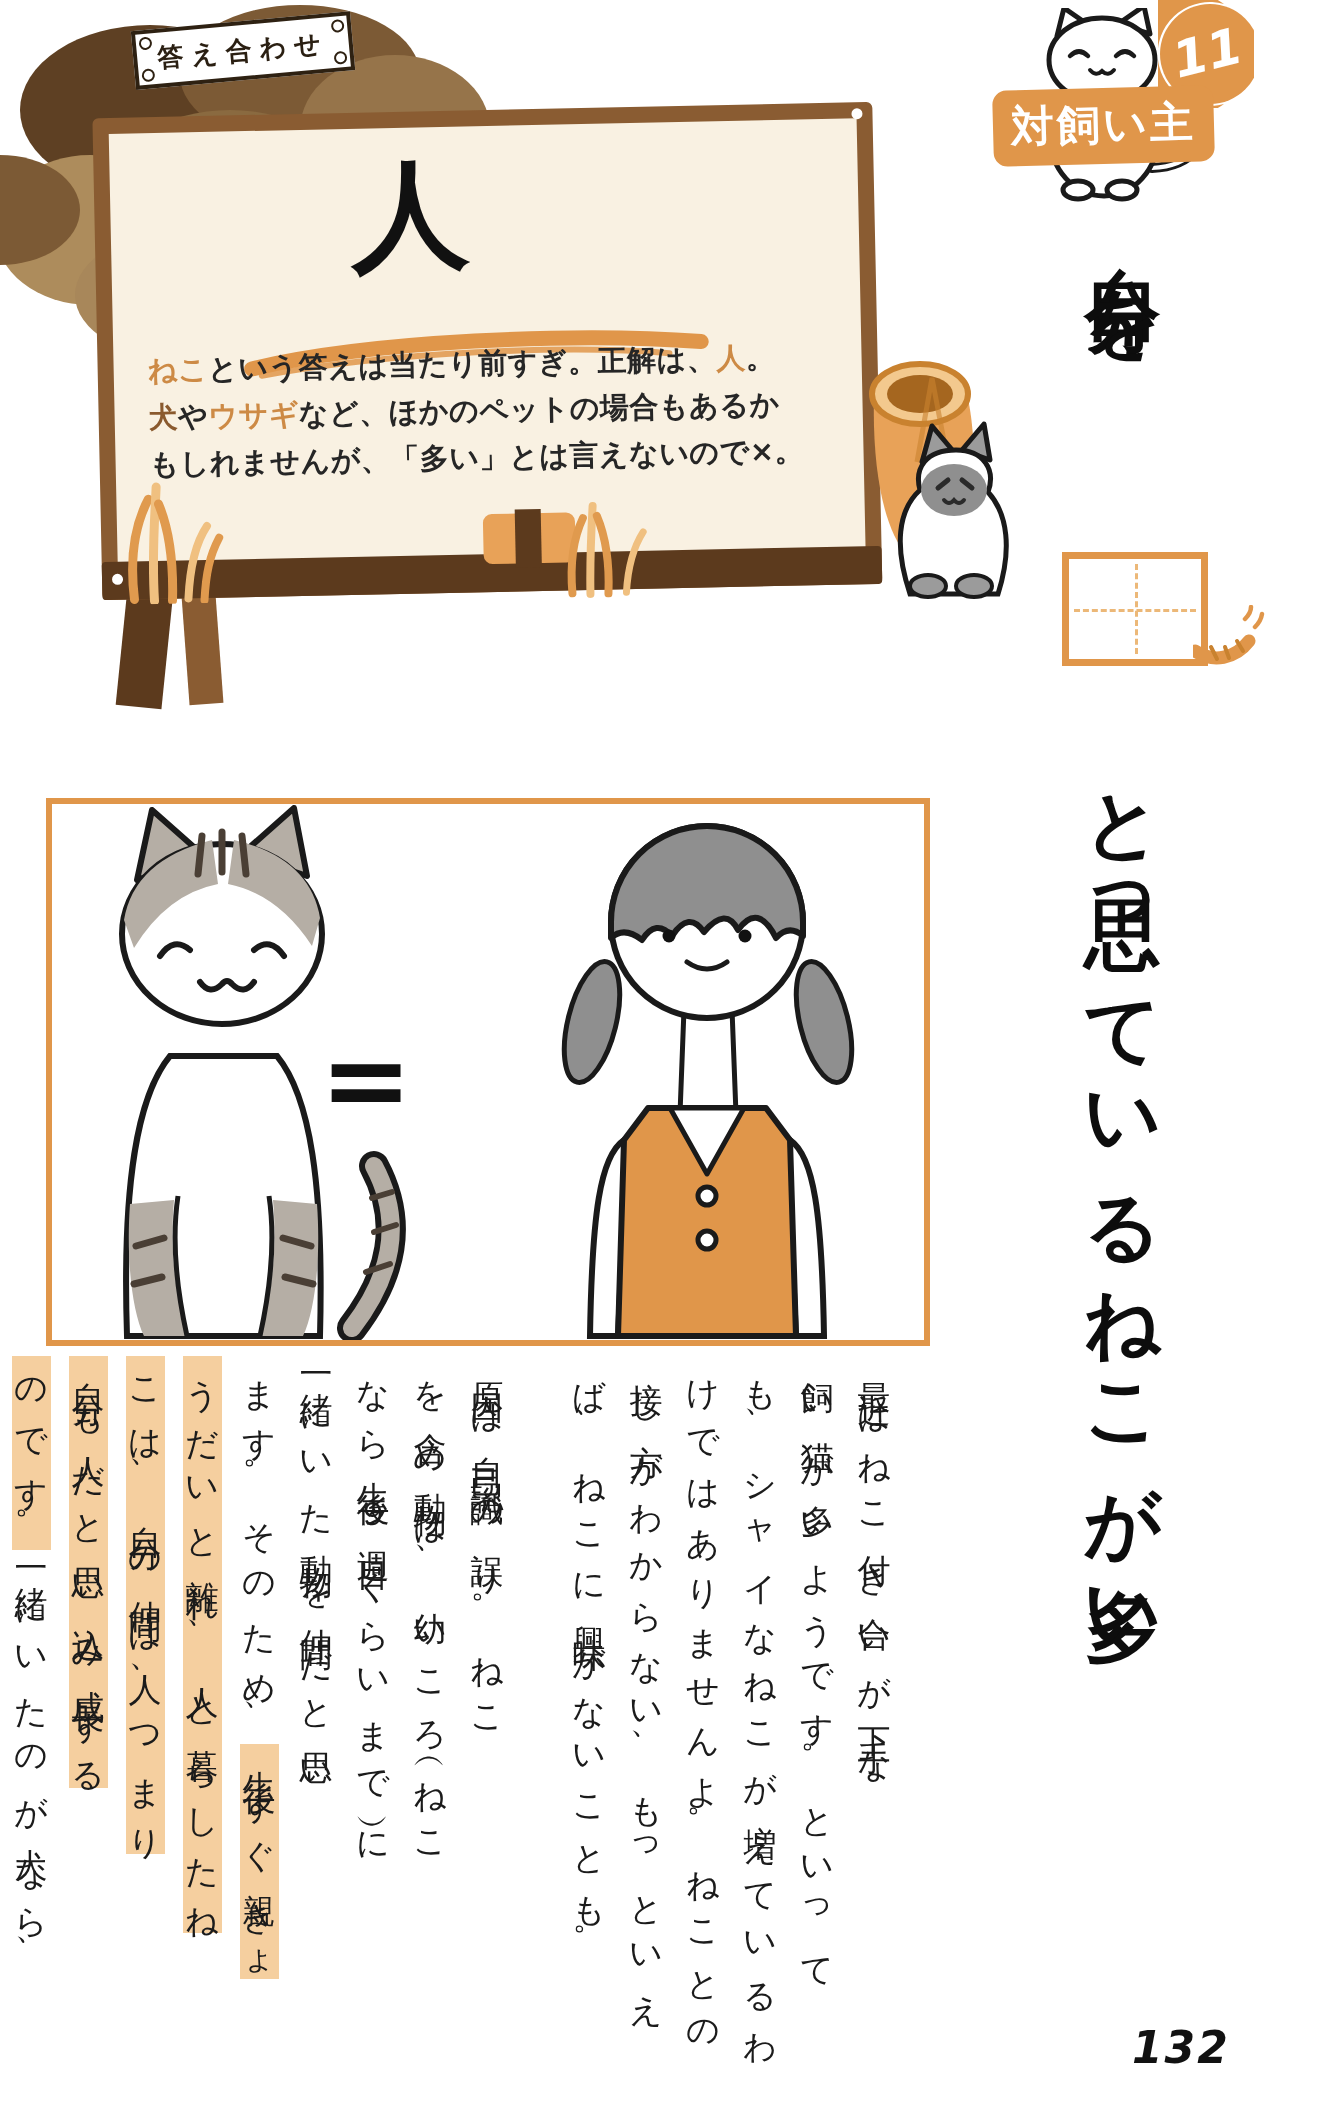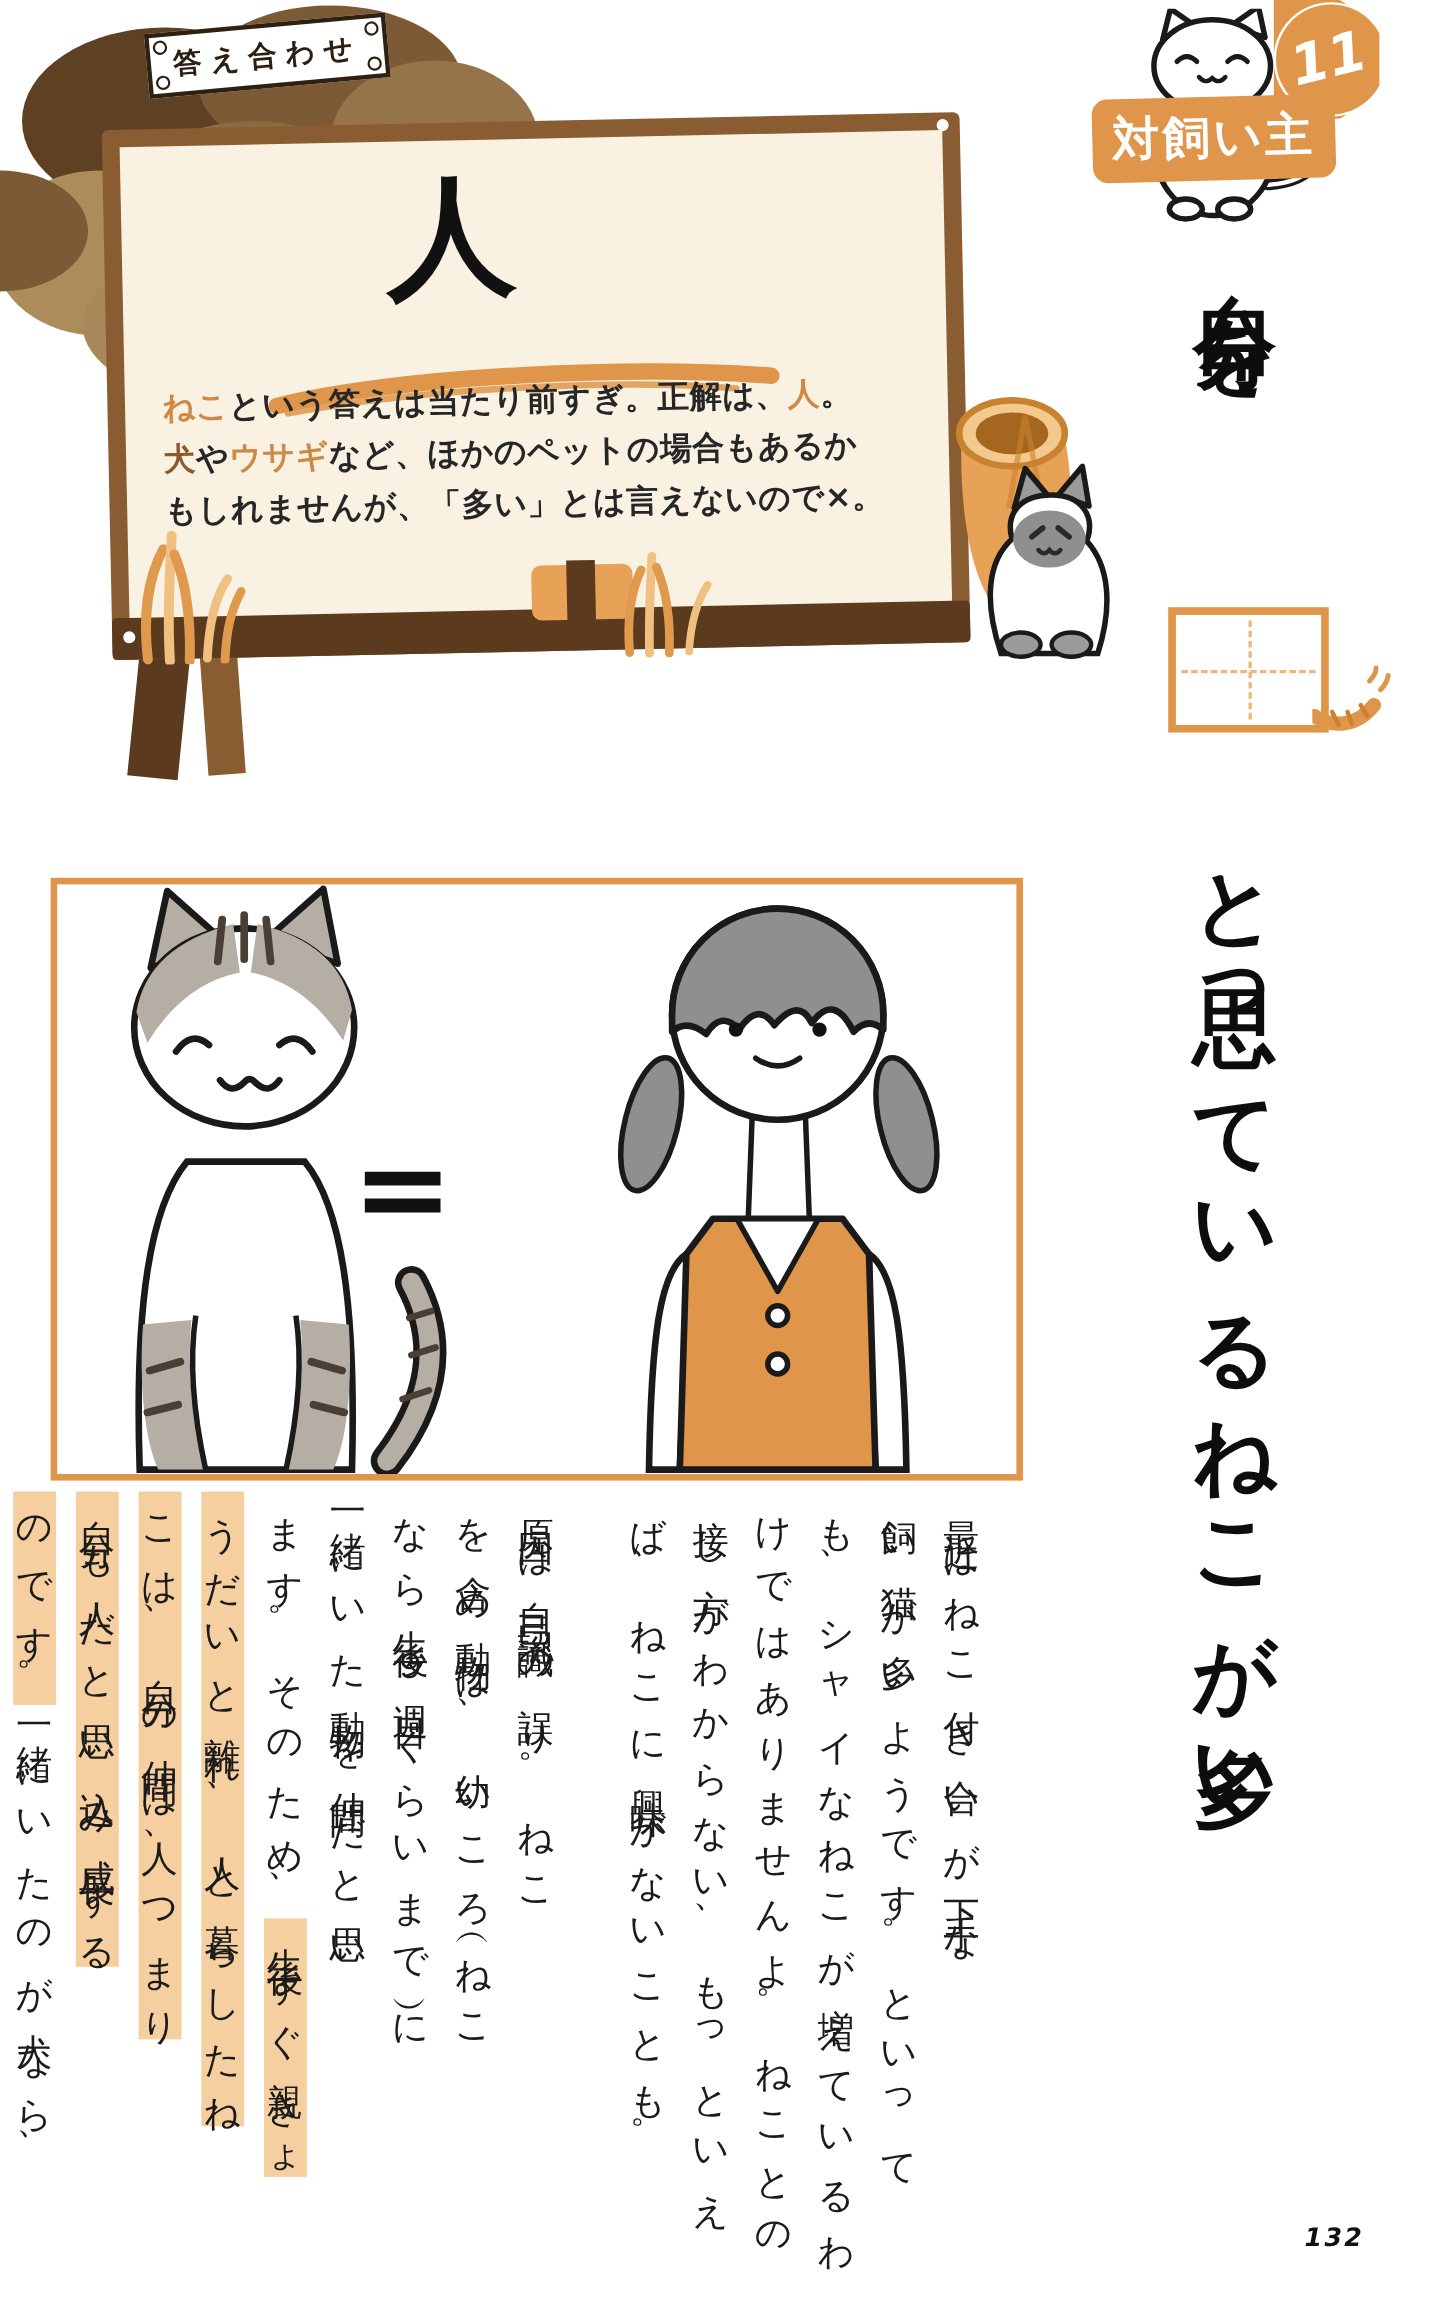--- a/index.html
+++ b/index.html
@@ -56,21 +56,21 @@
 
   
   .body-text{position:absolute;left:14px;top:1356px;height:744px;width:934px;
              writing-mode:vertical-rl;text-orientation:upright;
              font-family:"DejaVu Serif","Liberation Serif",serif;
              font-size:33px;color:#1b1b1b;letter-spacing:12px;}
   .bcol{line-height:57px;}
   .bcol.indent{padding-block-start:45px;}
   .hl{background:#f5cf9f;}
 
-  .page-num{position:absolute;left:1186px;top:2022px;font-size:23px;font-weight:900;
+  .page-num{position:absolute;left:1132px;top:2022px;font-size:44px;font-weight:900;
             font-style:italic;color:#111;letter-spacing:2px;}
   svg{display:block;}
 </style>
 </head>
 <body>
 
 <div class="page">
 
   <svg class="abs" style="left:0;top:0;" width="490" height="480" viewBox="0 0 490 480">
     <ellipse cx="150" cy="110" rx="130" ry="85" fill="#5e4023"></ellipse>

